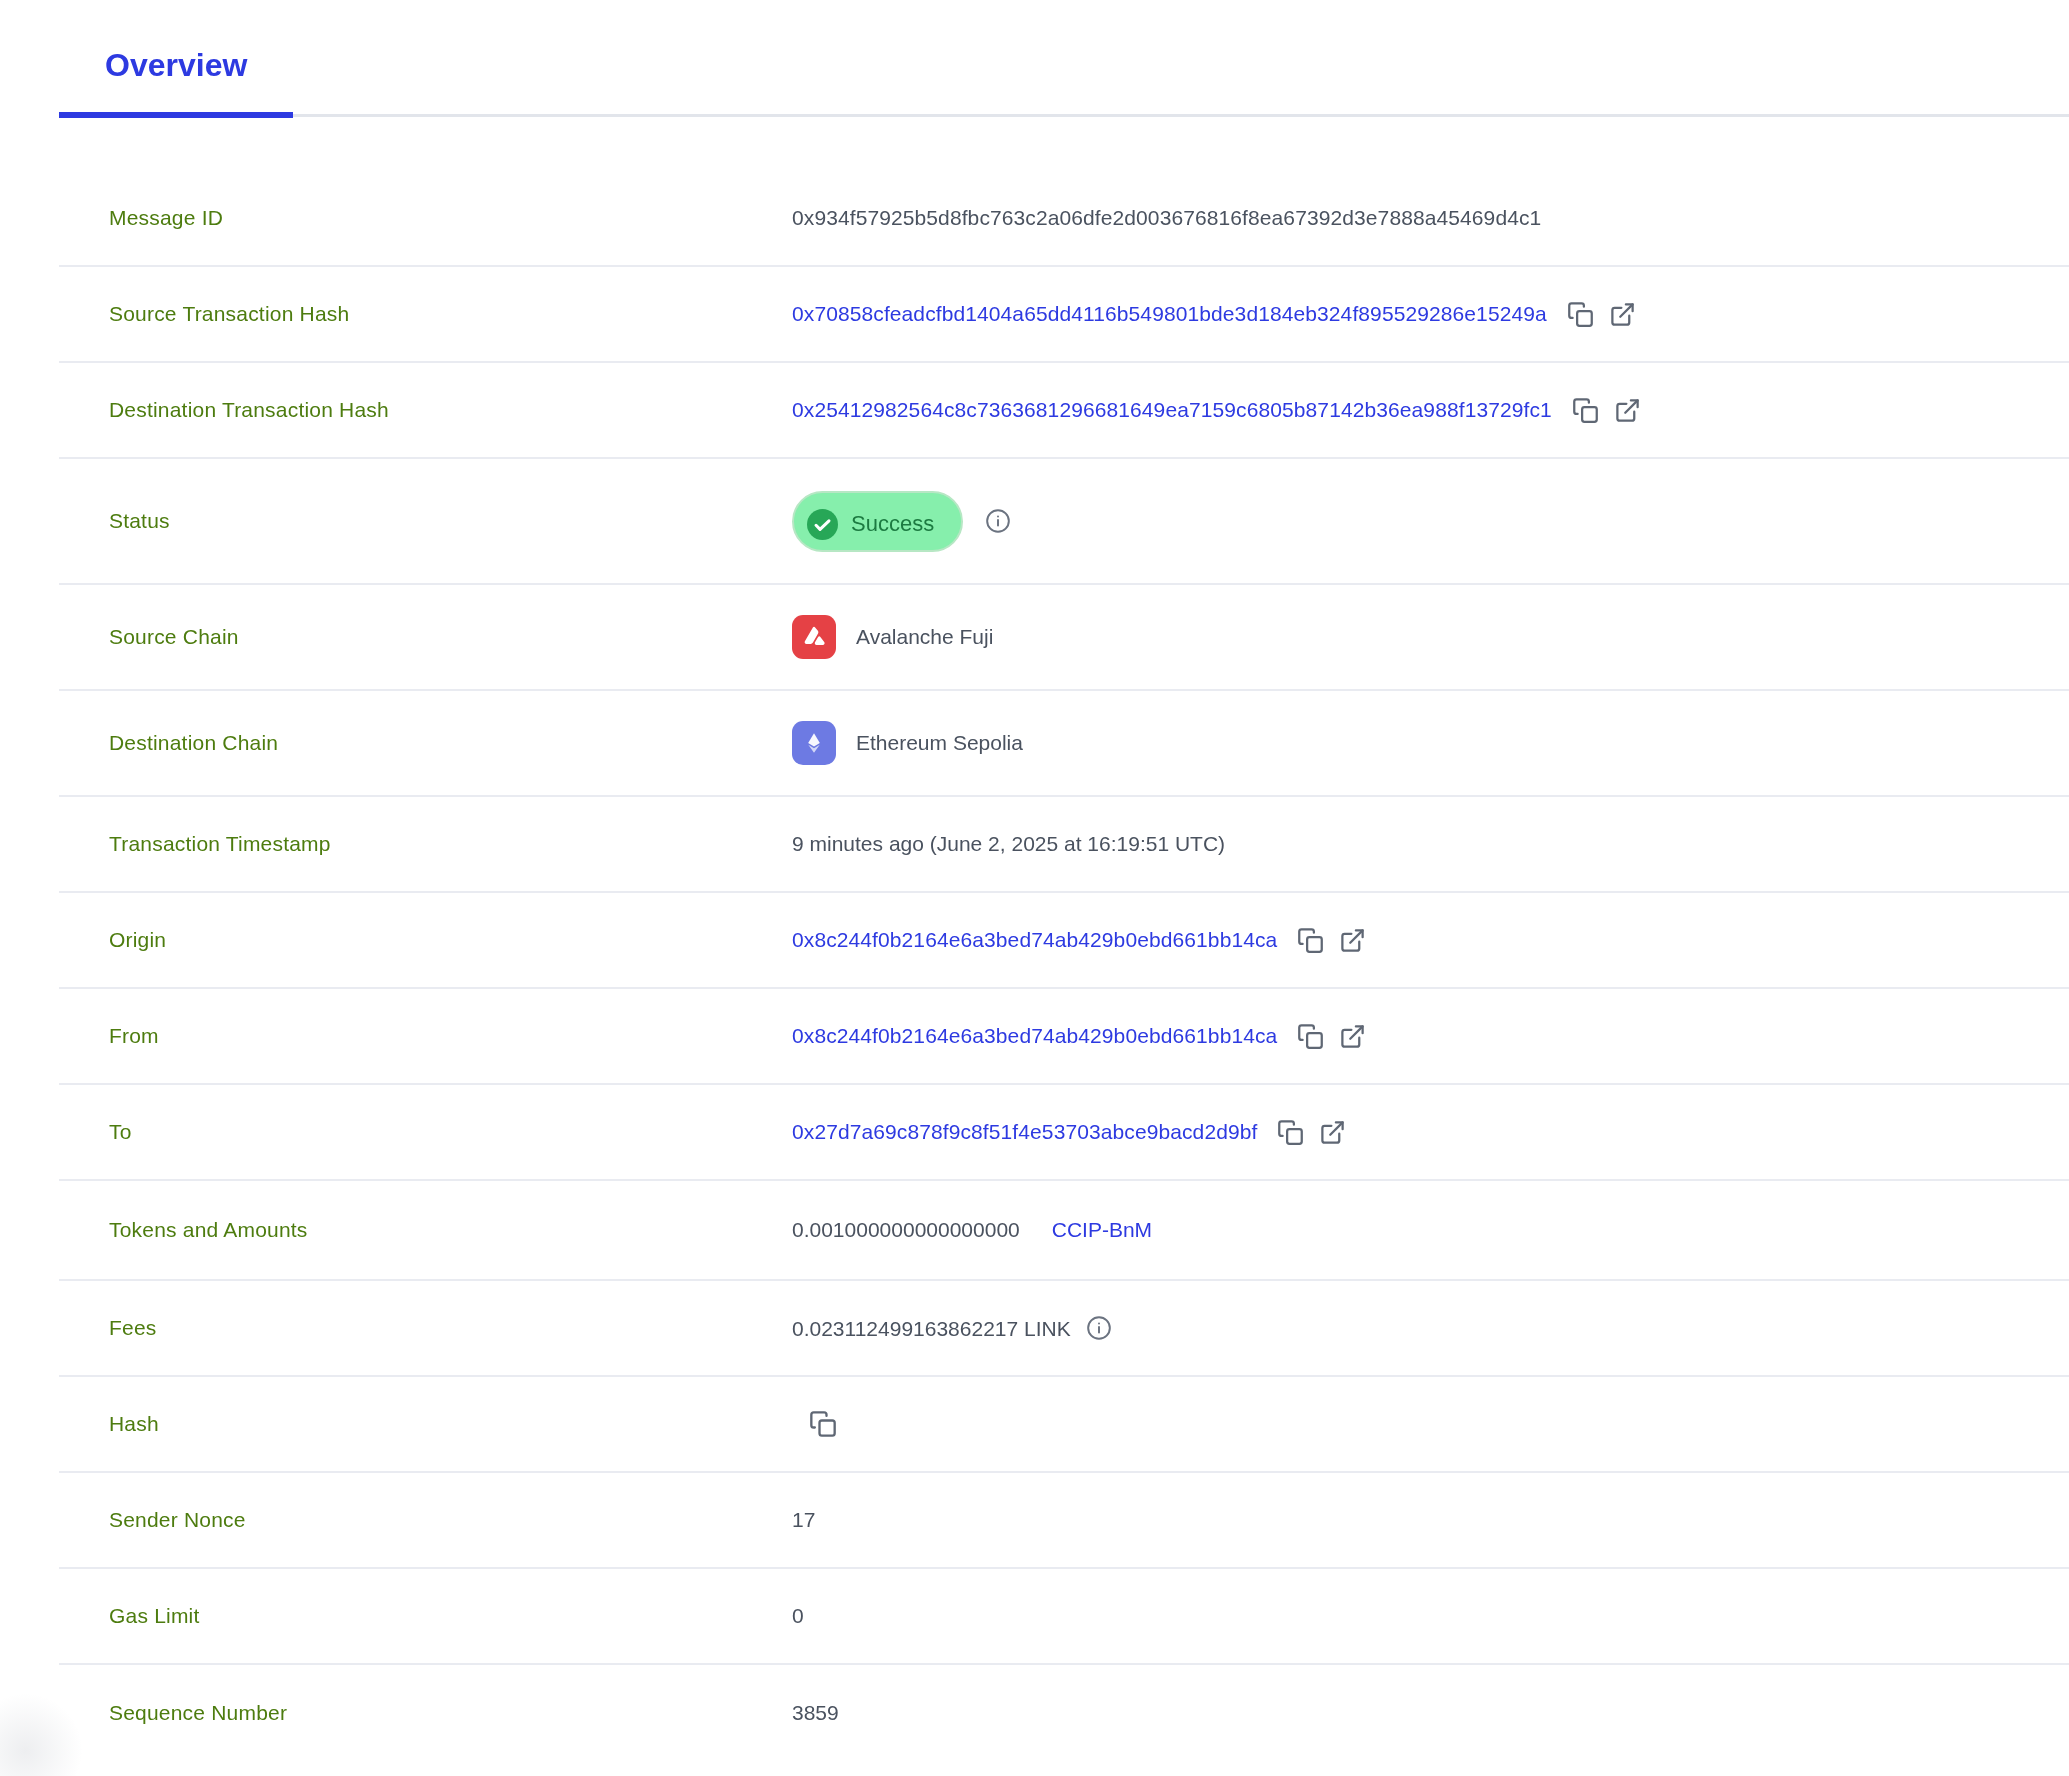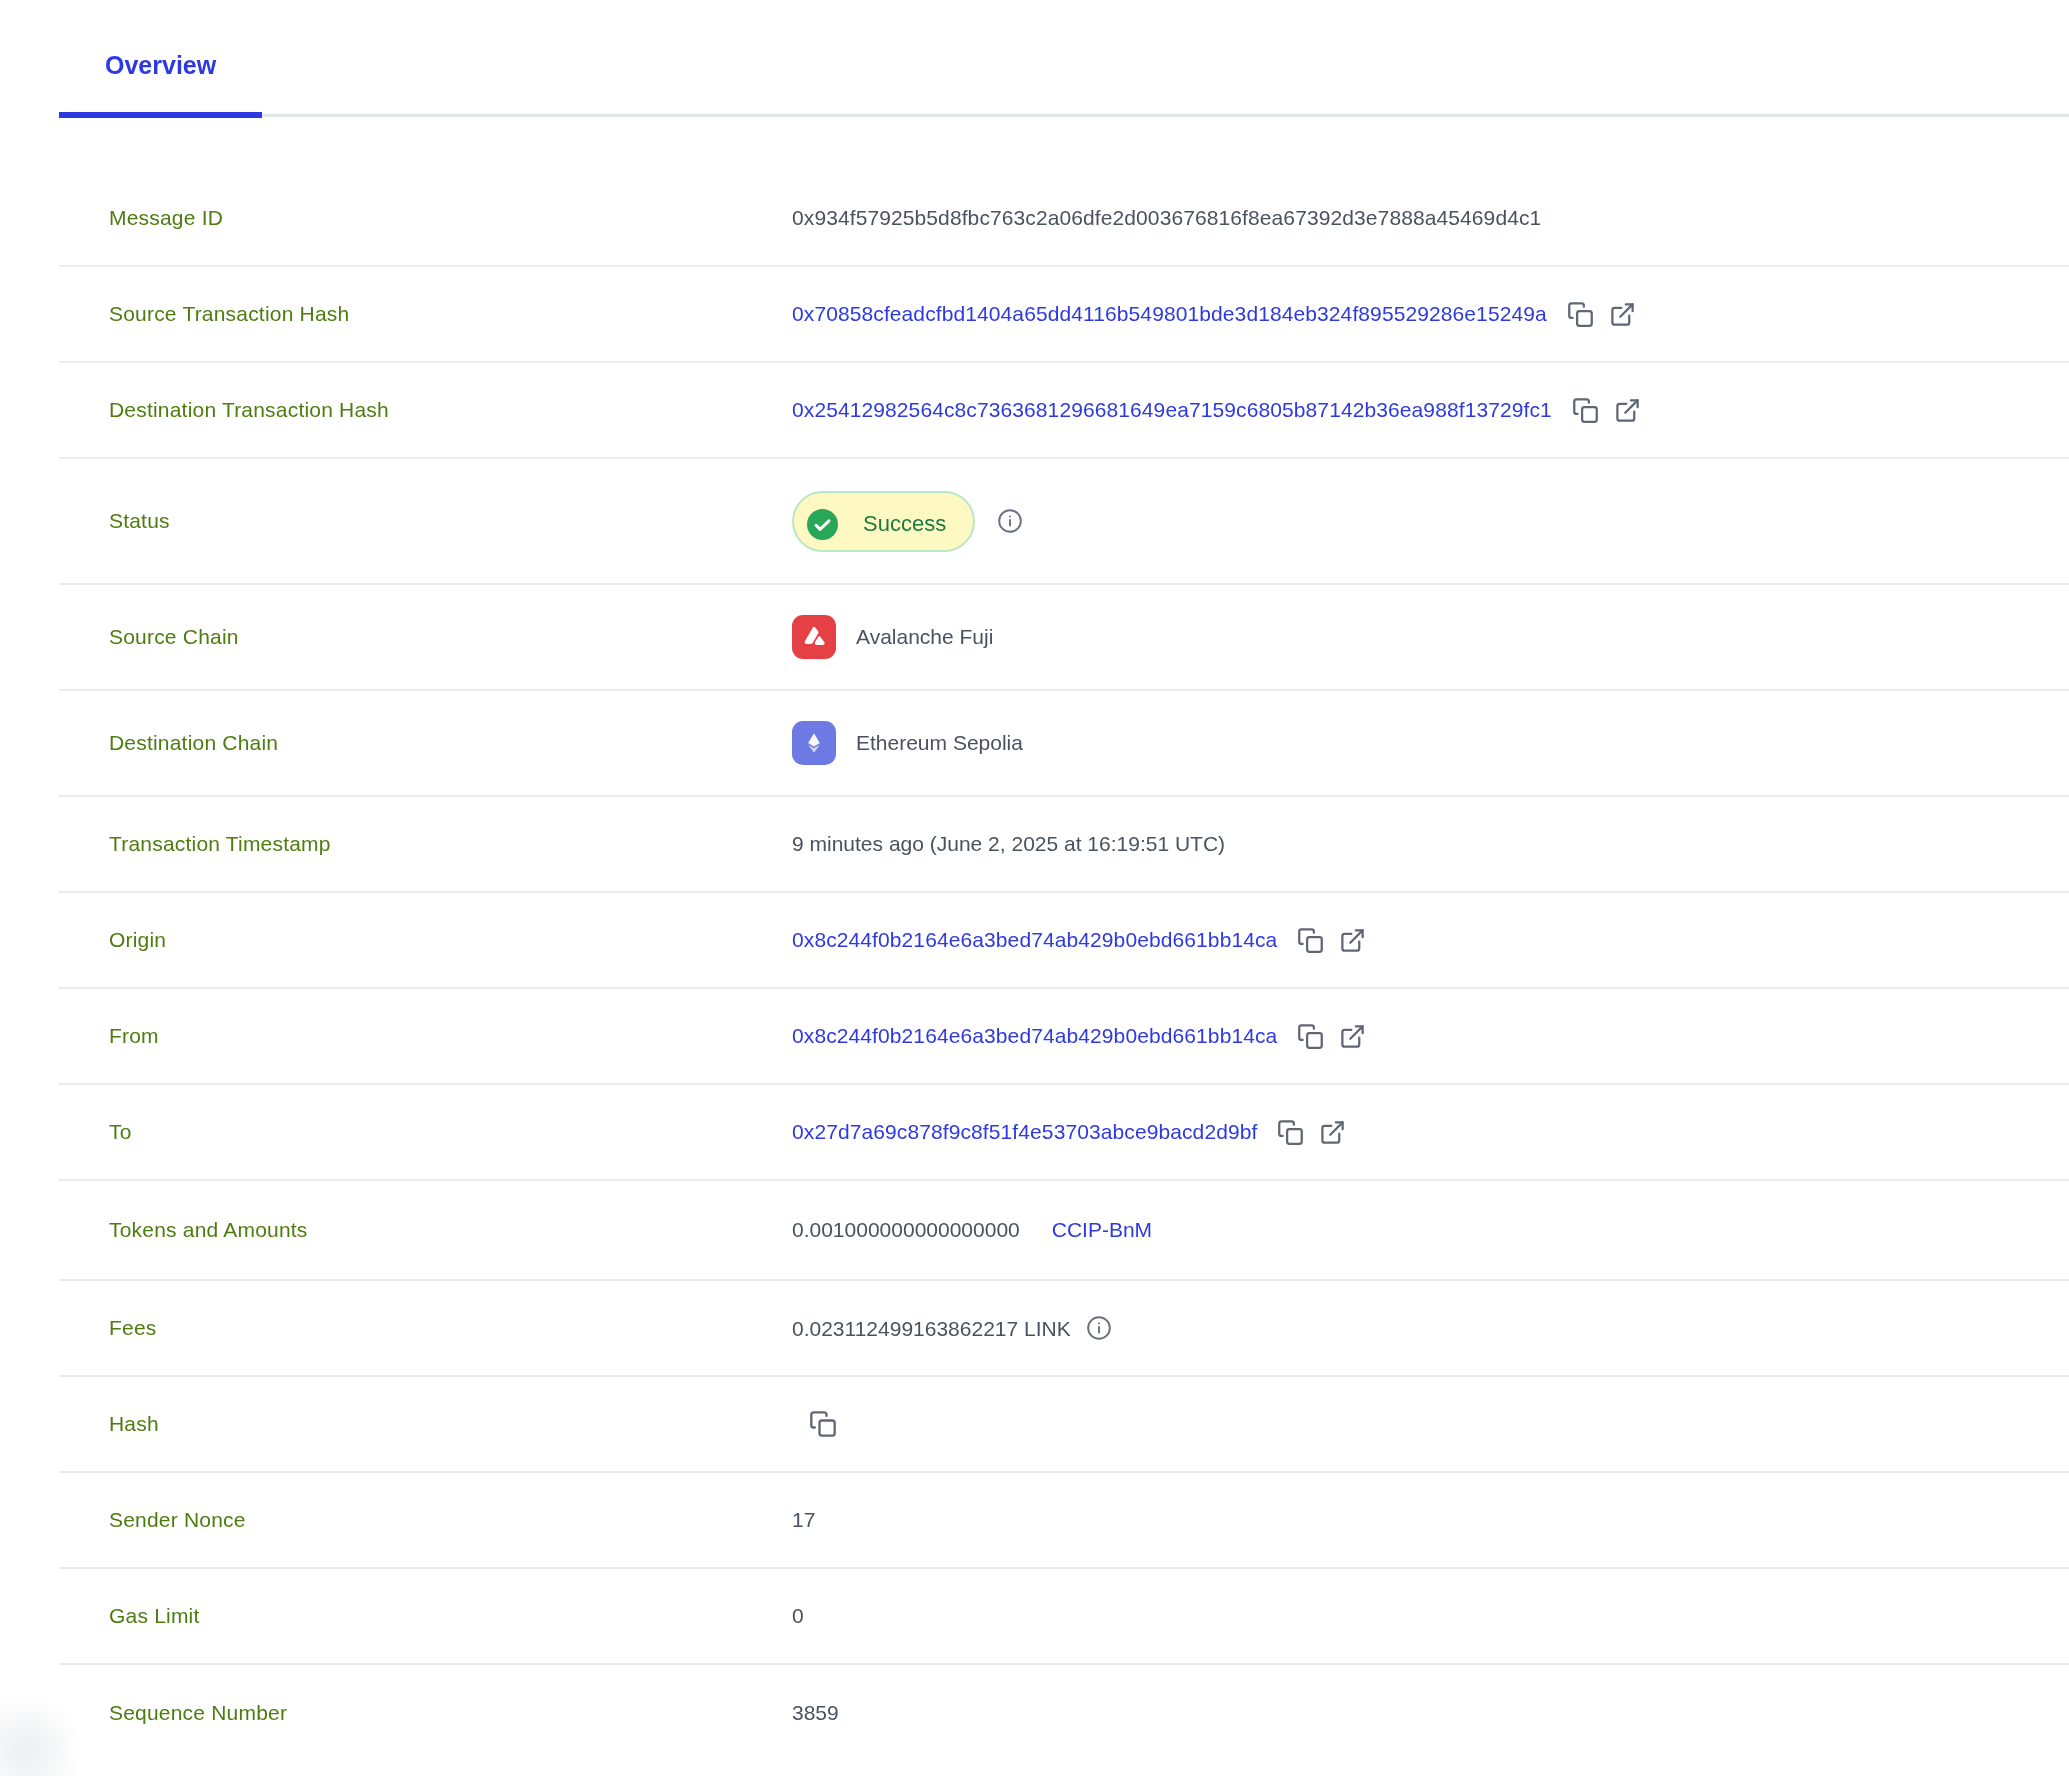--- a/index.html
+++ b/index.html
@@ -15,21 +15,21 @@
 
   
   .tabbar {
     margin-left: 59px;
     border-bottom: 3px solid #e2e5eb;
     line-height: 0;
   }
   .tab {
     display: inline-block;
     line-height: 30px;
-    font-size: 25px;
+    font-size: 32px;
     font-weight: 700;
     color: #2d3ae1;
     padding: 0 46px 32px 46px;
     border-bottom: 6px solid #2d3ae1;
     margin-bottom: -4px;
     cursor: pointer;
   }
 
   
   .rows { margin-left: 59px; margin-top: 54px; }
@@ -78,22 +78,22 @@
   }
   .icon-btn svg { display: block; }
   .icons-pair { display: inline-flex; gap: 15px; align-items: center; }
 
   .info-icon { color: #6b7380; display: inline-flex; cursor: pointer; }
 
   
   .badge {
     display: inline-flex;
     align-items: center;
-    gap: 25px;
-    background: #fef9c3;
+    gap: 13px;
+    background: #86efac;
     border: 2px solid #b7e7c4;
     border-radius: 989px;
     padding: 16px 27px 10px 13px;
   }
   .badge-text { font-size: 22px; color: #1c7a41; }
   .status-wrap { display: inline-flex; align-items: center; gap: 22px; }
 
   
   .chain { display: inline-flex; align-items: center; gap: 20px; }
   .chain-icon {

